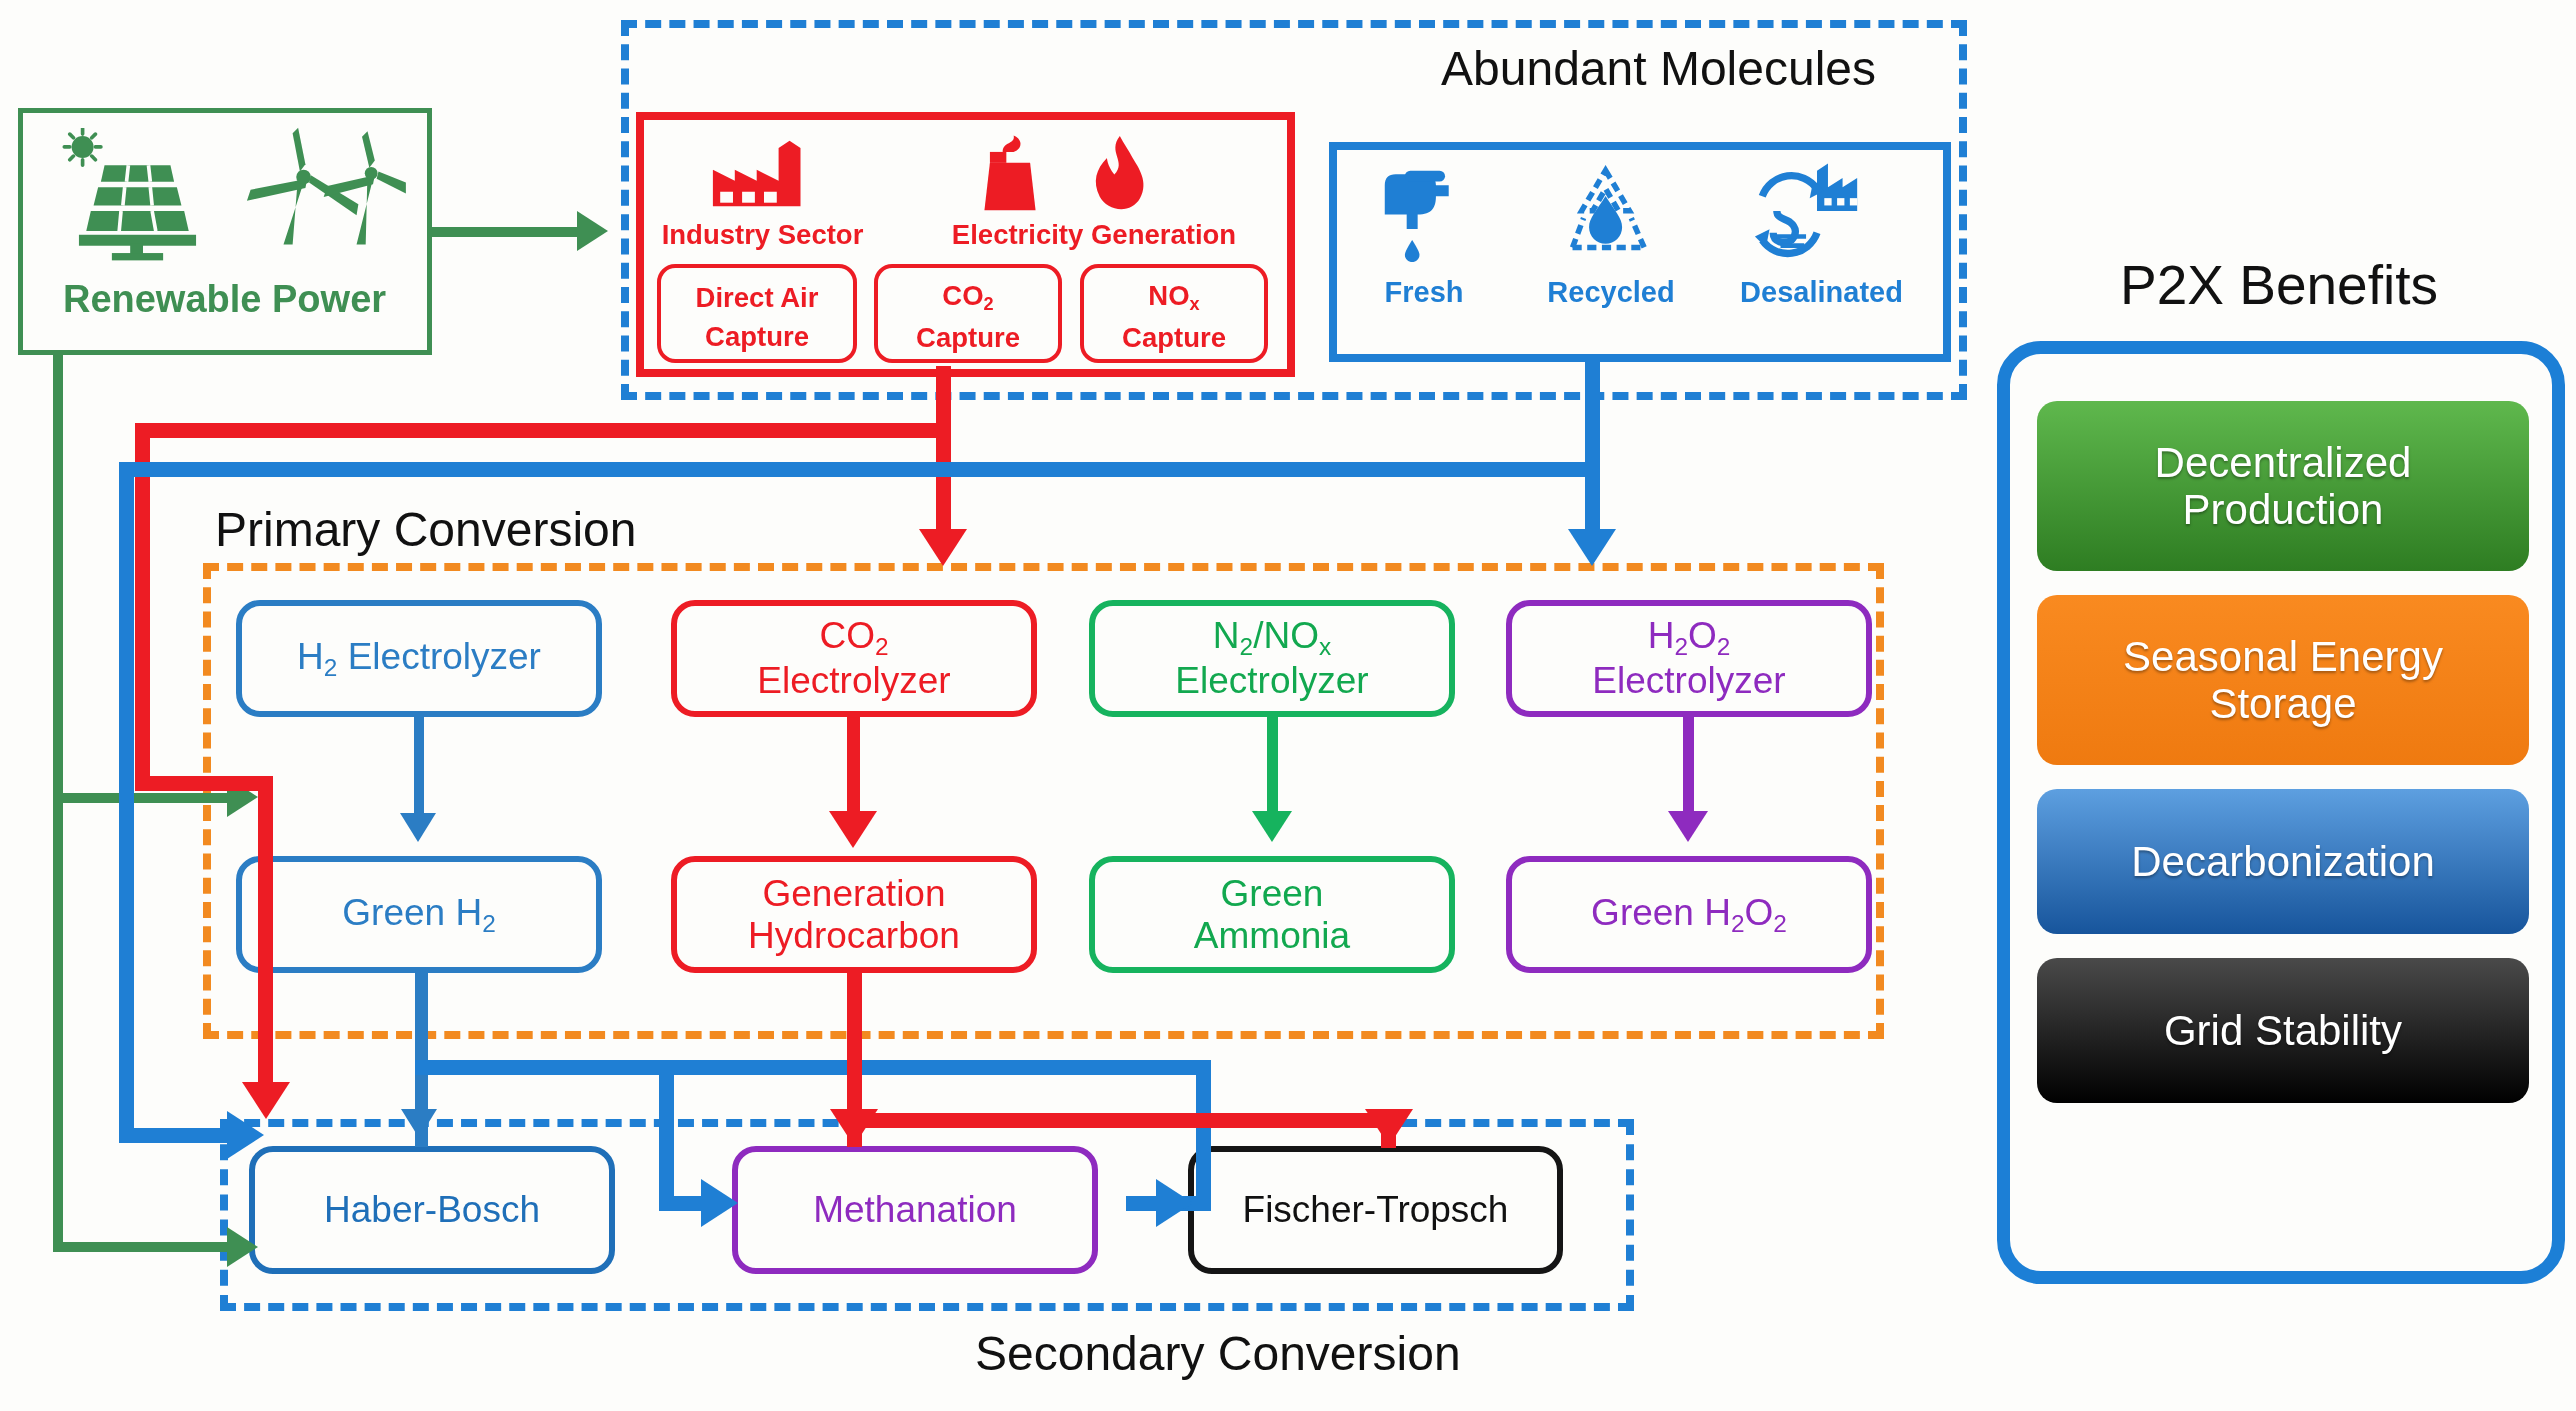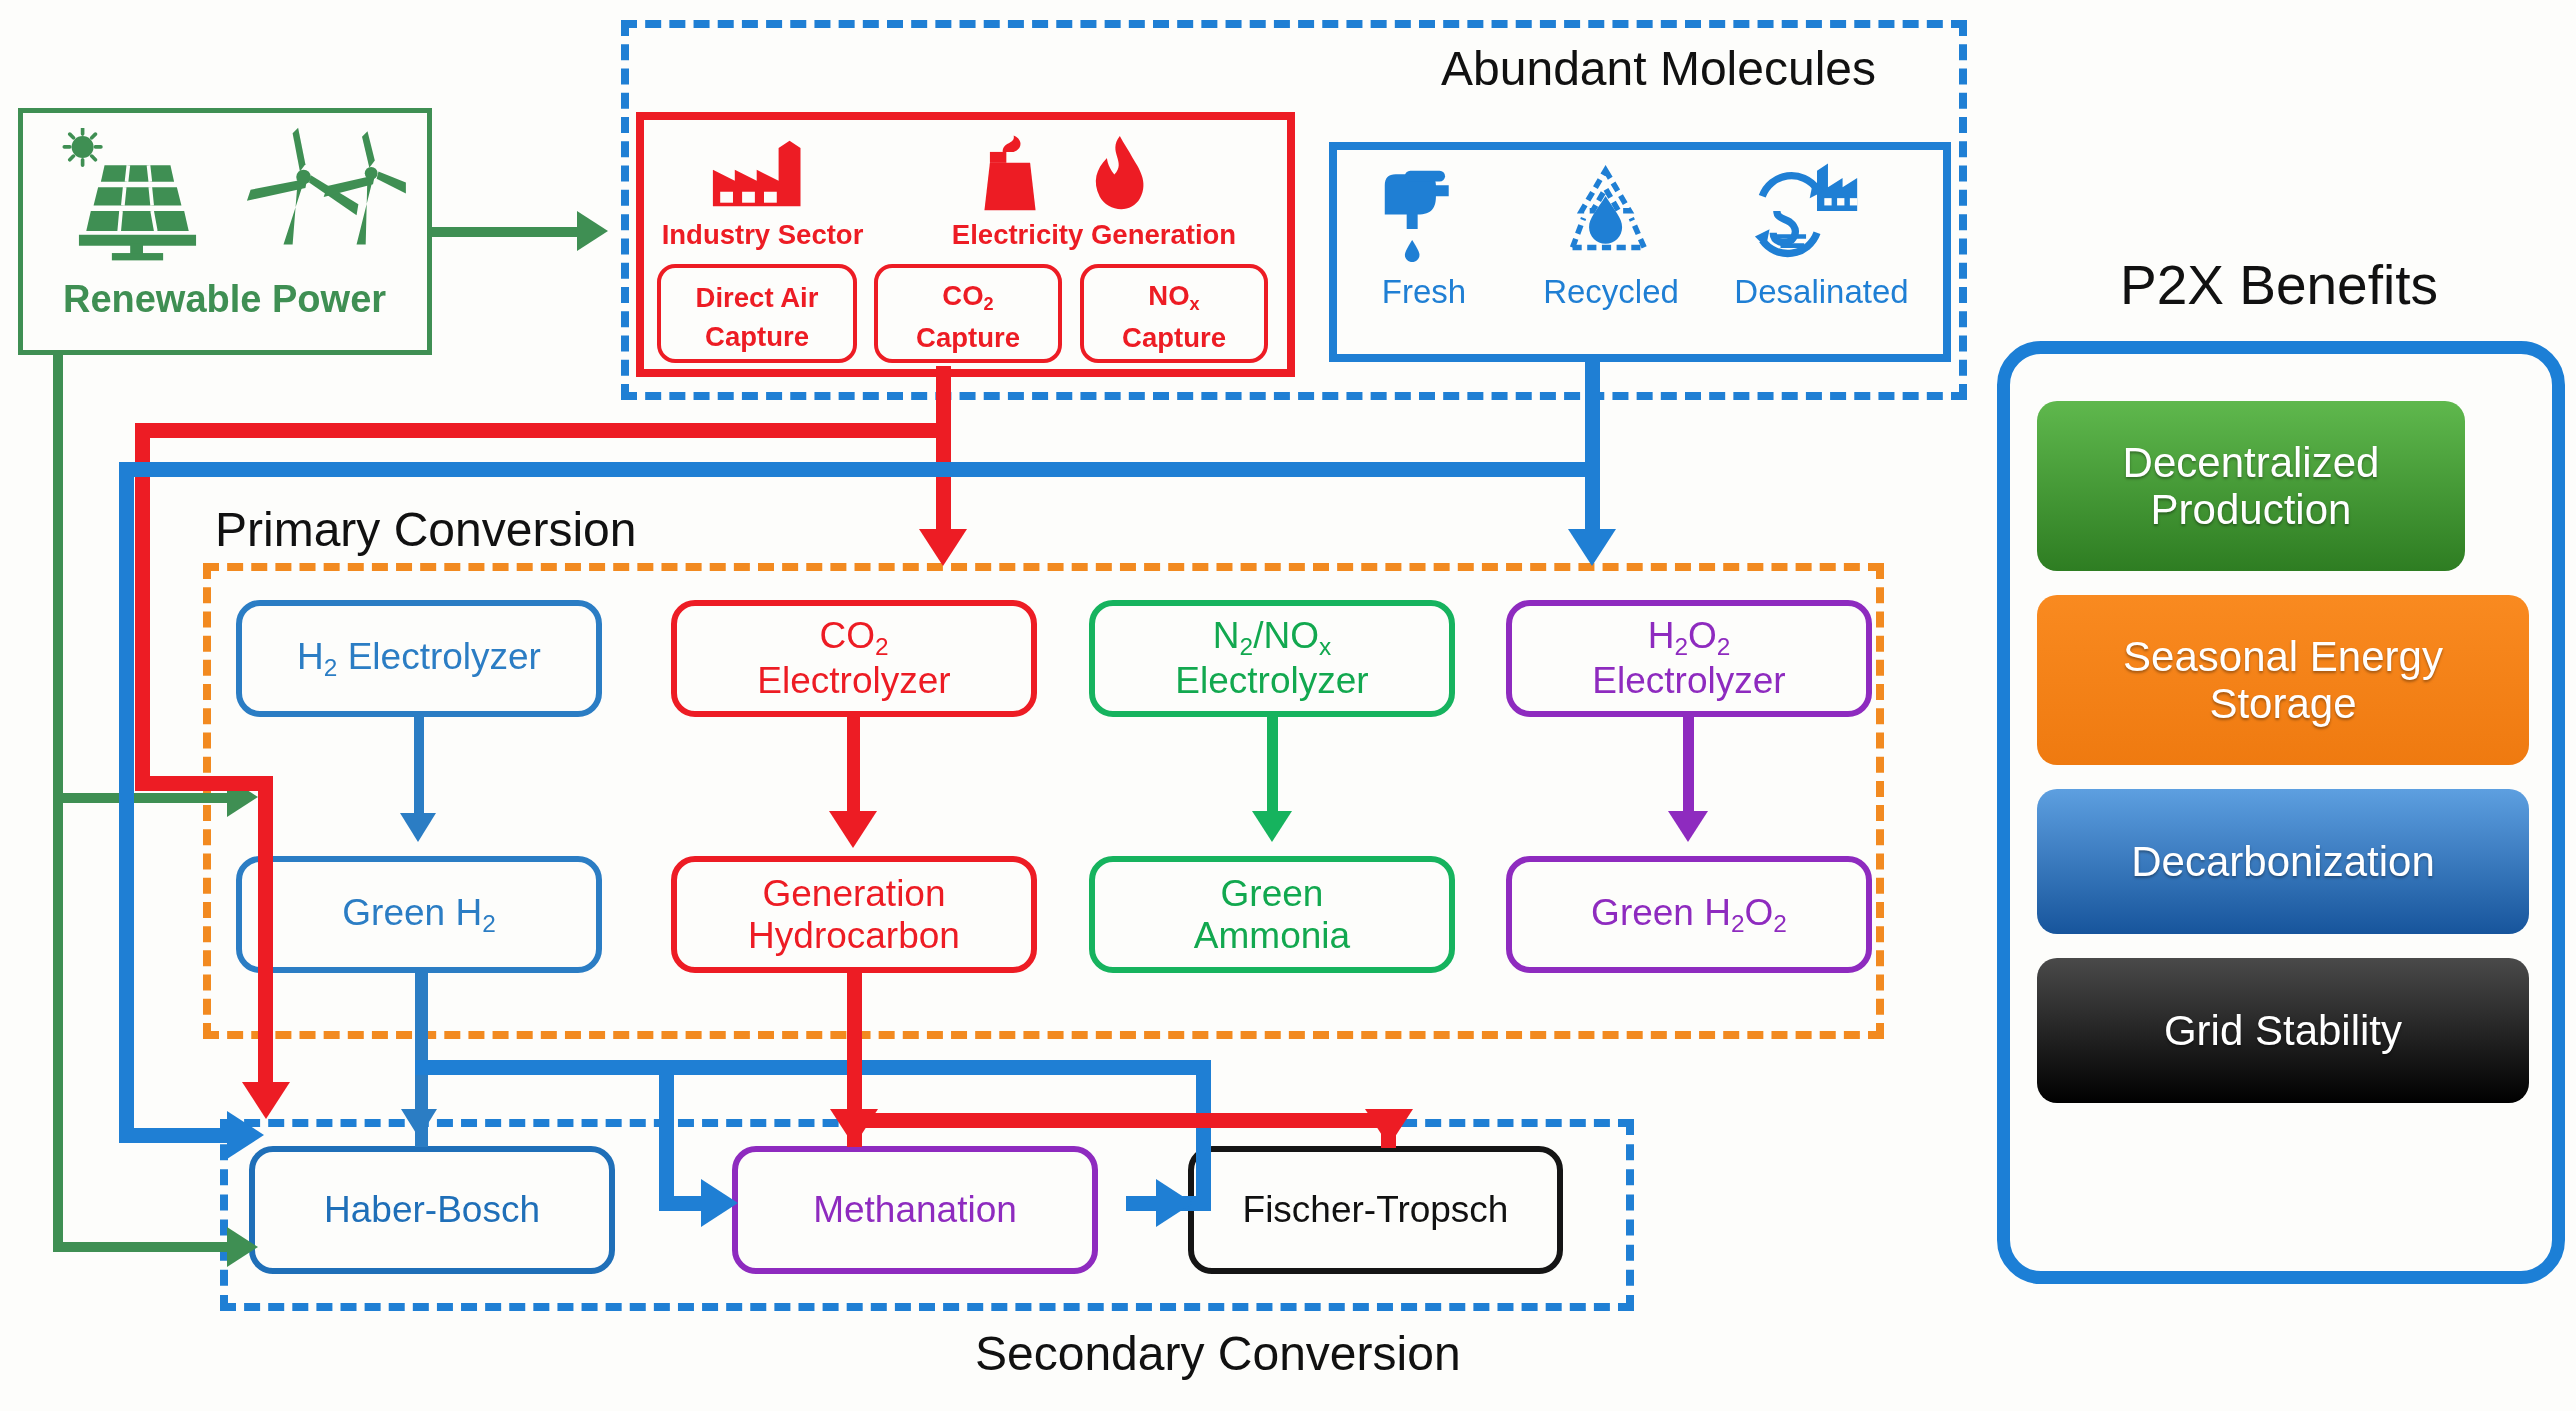--- a/index.html
+++ b/index.html
@@ -23,21 +23,21 @@
   .n-blue{border-color:#2B7DC4;color:#2B7DC4;}
   .n-red{border-color:#ED1C24;color:#ED1C24;}
   .n-green{border-color:#16B35E;color:#12A84F;}
   .n-purple{border-color:#8E2BBF;color:#8E2BBF;}
   .n-black{border-color:#151515;color:#111111;}
   .n-haber{border-color:#1F6FB8;color:#1F6FB8;}
 
   .lbl{font-size:37px;}
   .lbl-sm{font-size:27.5px;color:#ED1C24;font-weight:bold;margin-top:8px;}
   .section-title{font-size:48px;color:#111;}
-  .icon-cap{font-size:33px;font-weight:normal;}
+  .icon-cap{font-size:29px;font-weight:bold;}
 
   sub{font-size:0.66em;vertical-align:-0.28em;}
 
   
   .ln{position:absolute;}
   .green{background:#3F8F53;}
   .red{background:#ED1C24;}
   .blue{background:#1F7FD4;}
 
   
@@ -274,21 +274,21 @@
   <div class="ln red" style="left:847px;top:973px;width:14.6px;height:174px;"></div>
   <div class="ah ah-down-red" style="left:830px;top:1109px;"></div>
 
   <div class="ln red" style="left:847px;top:1113px;width:549px;height:14.6px;"></div>
   <div class="ln red" style="left:1381px;top:1113px;width:14.6px;height:35px;"></div>
   <div class="ah ah-down-red" style="left:1365px;top:1109px;"></div>
 
   <div class="abs ctr p2x-title" style="left:2041px;top:254px;width:476px;height:64px;">P2X Benefits</div>
   <div class="abs p2x-shell" style="left:1997px;top:341px;width:568px;height:943px;"></div>
 
-  <div class="abs ben ctr ben-green" style="left:2037px;top:401px;width:428px;height:170px;flex-direction:column;">
+  <div class="abs ben ctr ben-green" style="left:2037px;top:401px;width:492px;height:170px;flex-direction:column;">
     <span>Decentralized</span>
     <span>Production</span>
   </div>
   <div class="abs ben ctr ben-orange" style="left:2037px;top:595px;width:492px;height:170px;flex-direction:column;">
     <span>Seasonal Energy</span>
     <span>Storage</span>
   </div>
   <div class="abs ben ctr ben-blue" style="left:2037px;top:789px;width:492px;height:145px;">
     <span>Decarbonization</span>
   </div>

